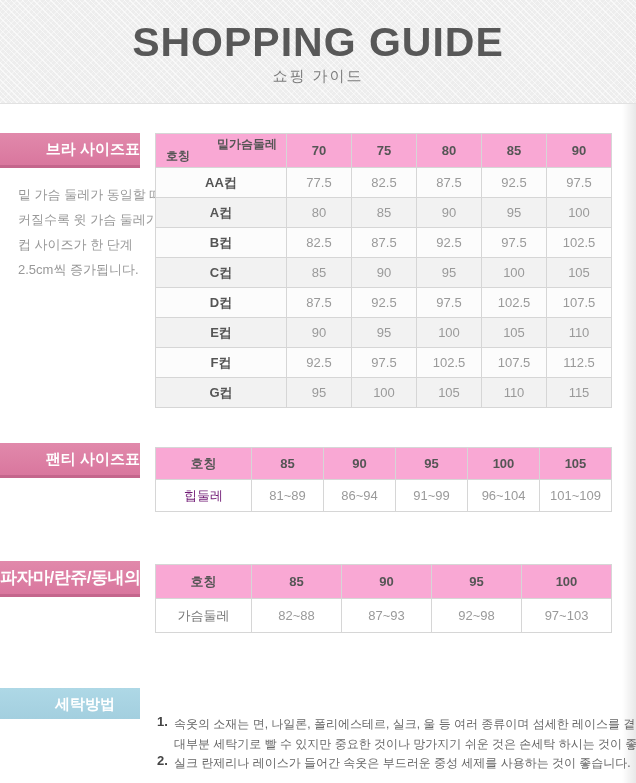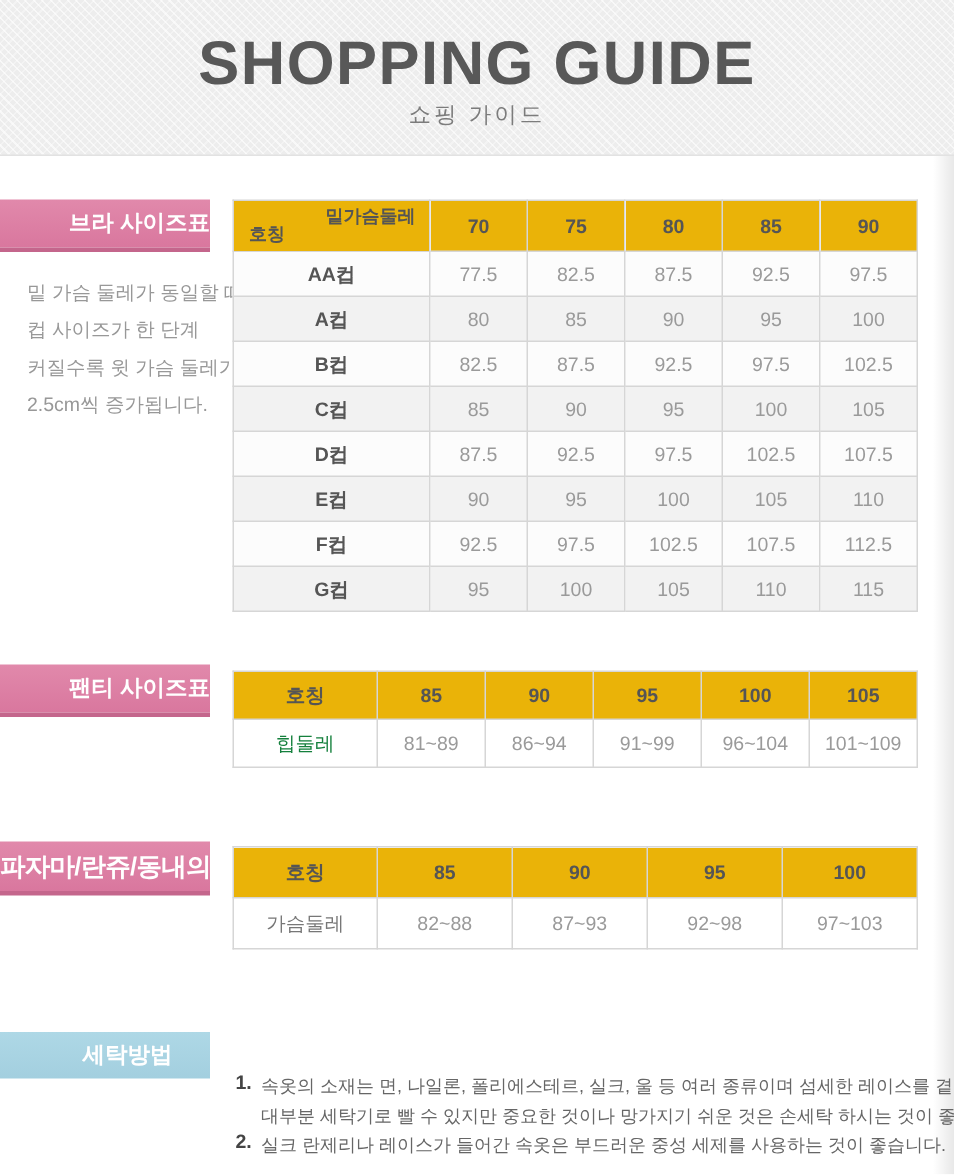--- a/index.html
+++ b/index.html
@@ -51,40 +51,40 @@
   
   .bra-desc {
     position:absolute; top:182px; left:18px; width:135px;
     font-size:13px; line-height:25px; color:#989898; white-space:nowrap;
   }
 
   
   table { border-collapse:collapse; table-layout:fixed; position:absolute; left:155px; width:456px; background:#fff; }
   td { border:1px solid #d6d6d6; text-align:center; font-size:13px; color:#9a9a9a; overflow:hidden; }
   table { border:1px solid #c9c9c9; }
-  tr.thead td { background:#eab308; font-weight:bold; color:#555; }
+  tr.thead td { background:#f9a8d4; font-weight:bold; color:#555; }
 
   .bra-table { top:133px; }
   .bra-table tr.thead td { height:34px; }
   .bra-table td { height:30px; }
   .bra-table td.rowlabel { font-weight:bold; color:#555;text-align:center; }
   .bra-table tr.alt td { background:#f2f2f2; }
   .bra-table tr.base td { background:#fcfcfc; }
 
   td.corner { position:relative; padding:0;
     background-image:linear-gradient(to bottom right,
       rgba(0,0,0,0) calc(50% - 1px), #c9c9c9 calc(50% - 1px),
       #c9c9c9 calc(50% + 0px), rgba(0,0,0,0) calc(50% + 0px));
   }
   .corner-top    { position:absolute; top:2px;  right:9px; font-size:12px; font-weight:bold; color:#555; }
   .corner-bottom { position:absolute; bottom:2px; left:10px; font-size:12px; font-weight:bold; color:#555; }
 
   .panty-table { top:447px; }
   .panty-table td { height:32px; }
-  .panty-table td.rowlabel { color:#15803d; }
+  .panty-table td.rowlabel { color:#701a75; }
 
   .pajama-table { top:564px; }
   .pajama-table td { height:34px; }
   .pajama-table td.rowlabel { color:#777; }
 
   
   .wash-heading {
     position:absolute; left:157px; top:683px;
     font-size:16px; font-weight:bold; color:#555;
     text-decoration:underline; white-space:nowrap;
@@ -102,22 +102,22 @@
 
   <div class="masthead">
     <h1>SHOPPING GUIDE</h1>
     <p>쇼핑 가이드</p>
   </div>
   <div class="edge-shade"></div>
 
   <div class="ribbon pink bra">브라 사이즈표</div>
   <div class="bra-desc">
     <div>밑 가슴 둘레가 동일할 때,</div>
+    <div>커질수록 윗 가슴 둘레가</div>
     <div>컵 사이즈가 한 단계</div>
-    <div>커질수록 윗 가슴 둘레가</div>
     <div>2.5cm씩 증가됩니다.</div>
   </div>
 
   <table class="bra-table">
     <colgroup>
       <col style="width:131px">
         <col style="width:65px">
         <col style="width:65px">
       <col style="width:65px">
         <col style="width:65px">

